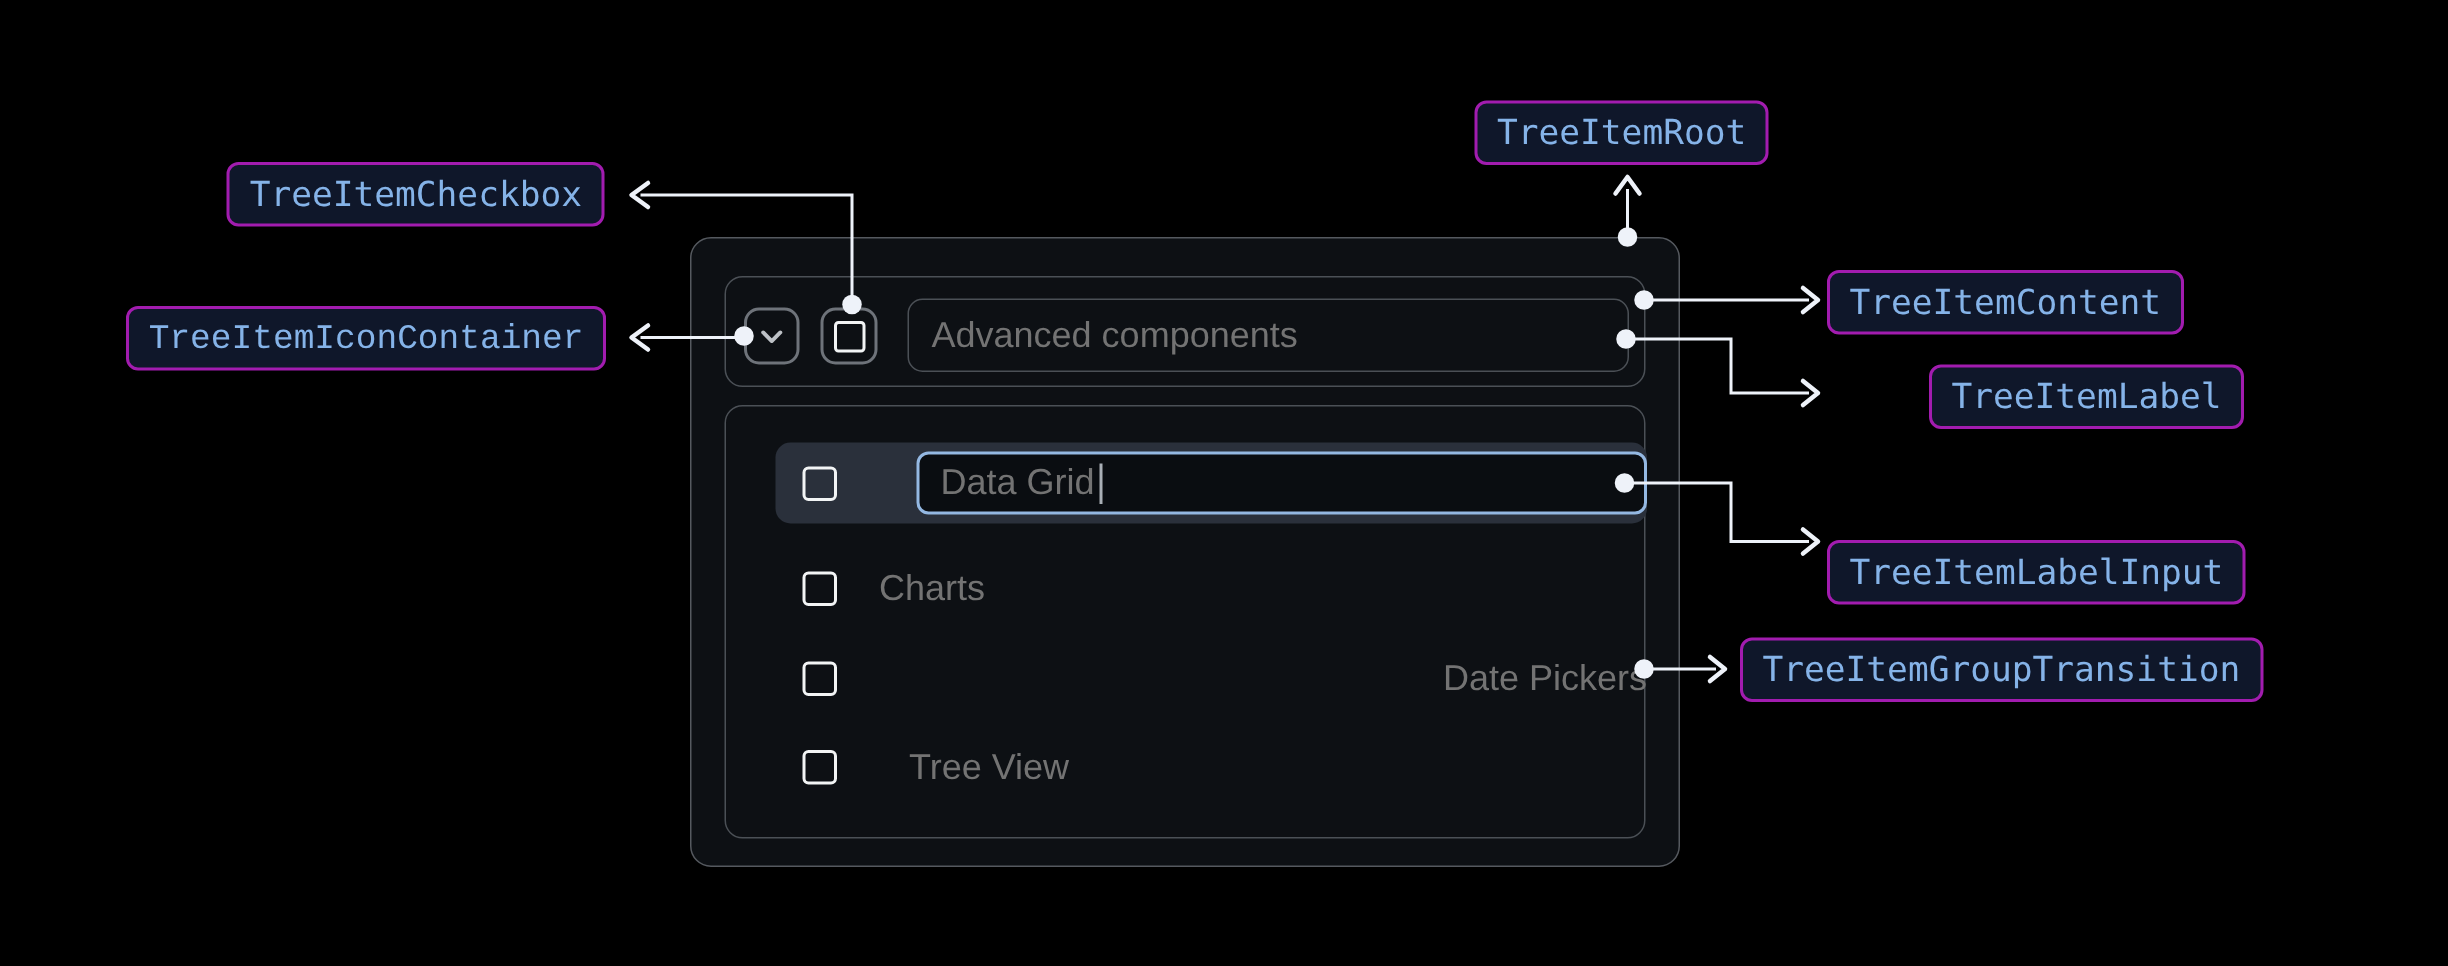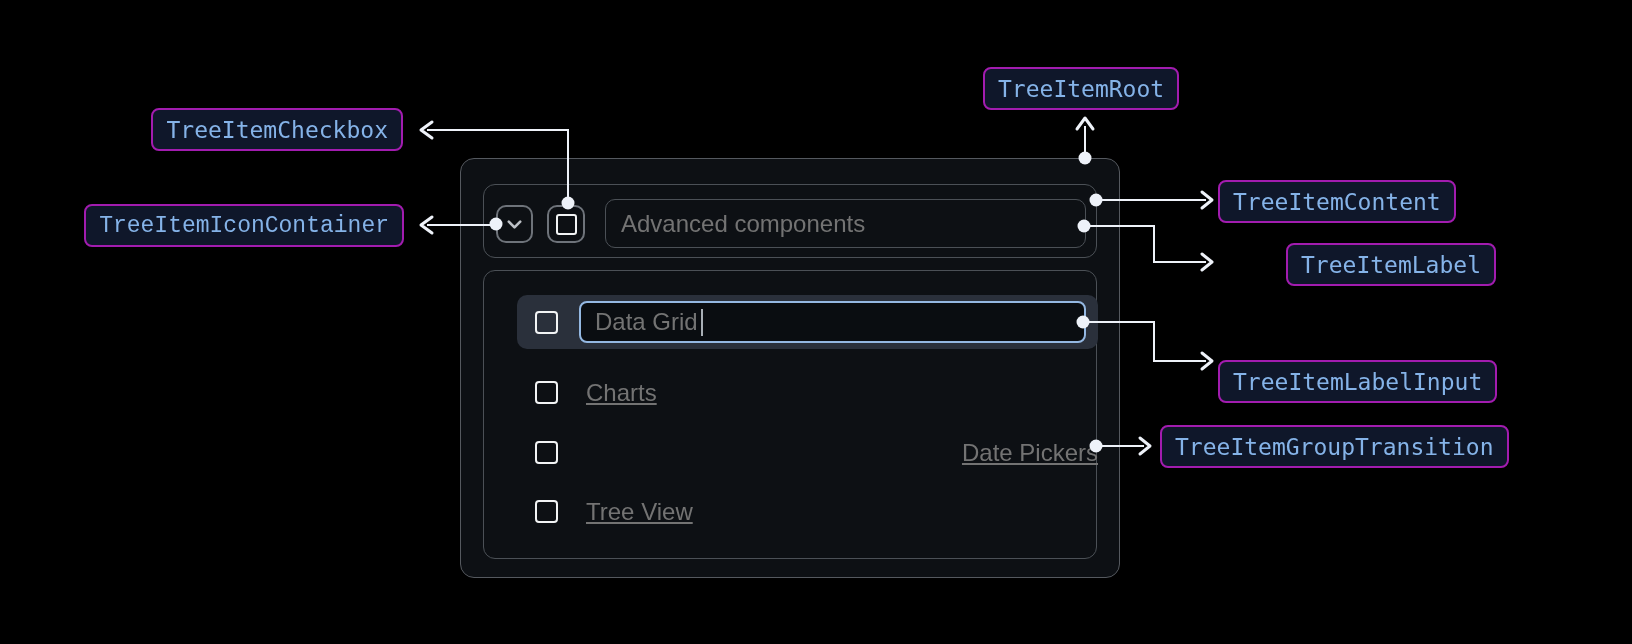--- a/index.html
+++ b/index.html
@@ -38,25 +38,25 @@
     position:absolute;left:22px;top:111px;width:614px;height:289px;
     border:1.5px solid #4b5056;border-radius:12px;box-sizing:border-box;
   }
   .row{
     position:absolute;left:33px;width:581px;display:flex;align-items:center;box-sizing:border-box;
   }
   .row-cb{
     display:block;width:23px;height:23px;box-sizing:border-box;flex:0 0 auto;
     border:2.5px solid #f2f4f5;border-radius:4px;margin-left:18px;
   }
-  .row.editing{top:24px;height:54px;background:#2a303b;border-radius:10px;}
-  .row.plain .row-label{margin-left:28px;text-decoration:underline;}
+  .row.editing{top:24px;height:54px;background:#2a303b;border-radius:10px;gap:32px;}
+  .row.plain .row-label{margin-left:28px;}
   .row.r1{top:98px;height:47px;}
   .row.r2{top:158px;height:47px;justify-content:space-between;}
-  .row.r3{top:217px;height:47px;}
+  .row.r3{top:217px;height:47px;gap:20px;}
   .label-input{
     margin-left:21px;width:507px;height:42px;box-sizing:border-box;
     border:2px solid #94b8e2;border-radius:8px;background:#0a0d11;
     display:flex;align-items:center;padding-left:14px;
   }
   .caret{display:inline-block;width:2px;height:27px;background:#a9afb6;margin-left:3px;}
   
   .overlay{position:absolute;left:0;top:0;pointer-events:none;}
   
   .pill{

